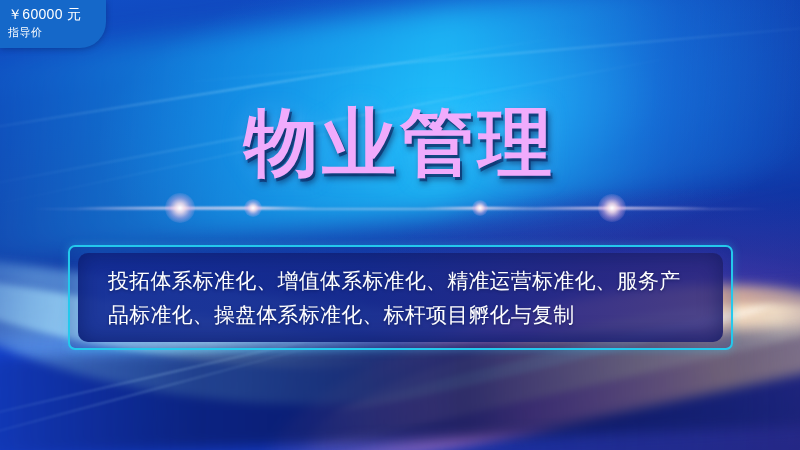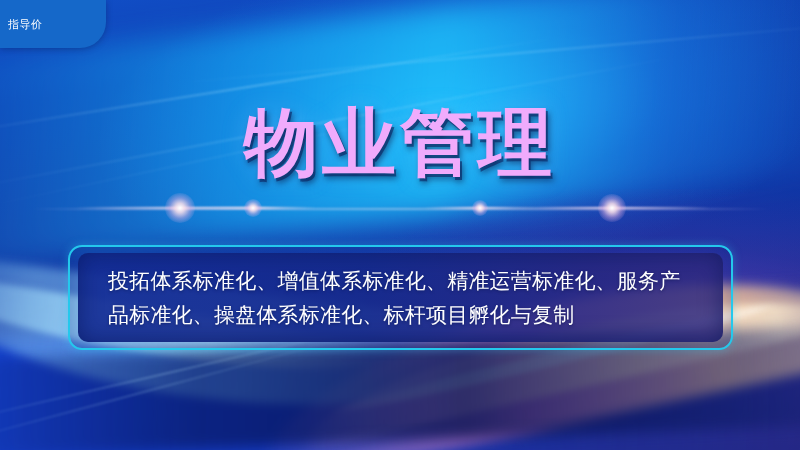--- a/index.html
+++ b/index.html
@@ -149,21 +149,21 @@
     display:block;position:absolute;left:50%;top:50%;transform:translate(-50%,-50%);
     height:2px;
     background:linear-gradient(90deg,rgba(255,255,255,0),rgba(255,230,245,.9),rgba(255,255,255,0));
     filter:blur(.8px);
   }
 
   
   .panel{
     position:absolute;left:68px;top:245px;width:665px;height:105px;
     border:2px solid #24c8ec;
-    border-radius:14px;
+    border-radius:7px;
     box-sizing:border-box;
     box-shadow:0 0 10px rgba(40,200,240,.35), inset 0 0 26px rgba(10,30,120,.35);
   }
   .panel-inner{
     position:absolute;left:8px;top:6px;right:8px;bottom:6px;
     border-radius:10px;
     background:linear-gradient(100deg,rgba(20,45,150,.92) 0%,rgba(22,42,140,.9) 45%,rgba(38,40,130,.88) 78%,rgba(48,42,128,.85) 100%);
     box-shadow:inset 0 0 22px rgba(6,18,80,.55);
   }
   .panel-text{
@@ -201,20 +201,21 @@
   <div class="swoosh sw-core"></div>
   <div class="swoosh sw-cyan"></div>
   <div class="swoosh sw-cyan2"></div>
   <div class="bg-darkwave"></div>
   <div class="streak s5"></div>
   <div class="streak s6"></div>
 
   <div class="sparkline"></div>
 
   <div class="badge">
+    <div class="badge-price">￥60000 元</div>
     <div class="badge-label">指导价</div>
   </div>
 
   <div class="title">物业管理</div>
 
   <div class="panel">
     <div class="panel-inner">
       <div class="panel-text">投拓体系标准化、增值体系标准化、精准运营标准化、服务产品标准化、操盘体系标准化、标杆项目孵化与复制</div>
     </div>
   </div>

